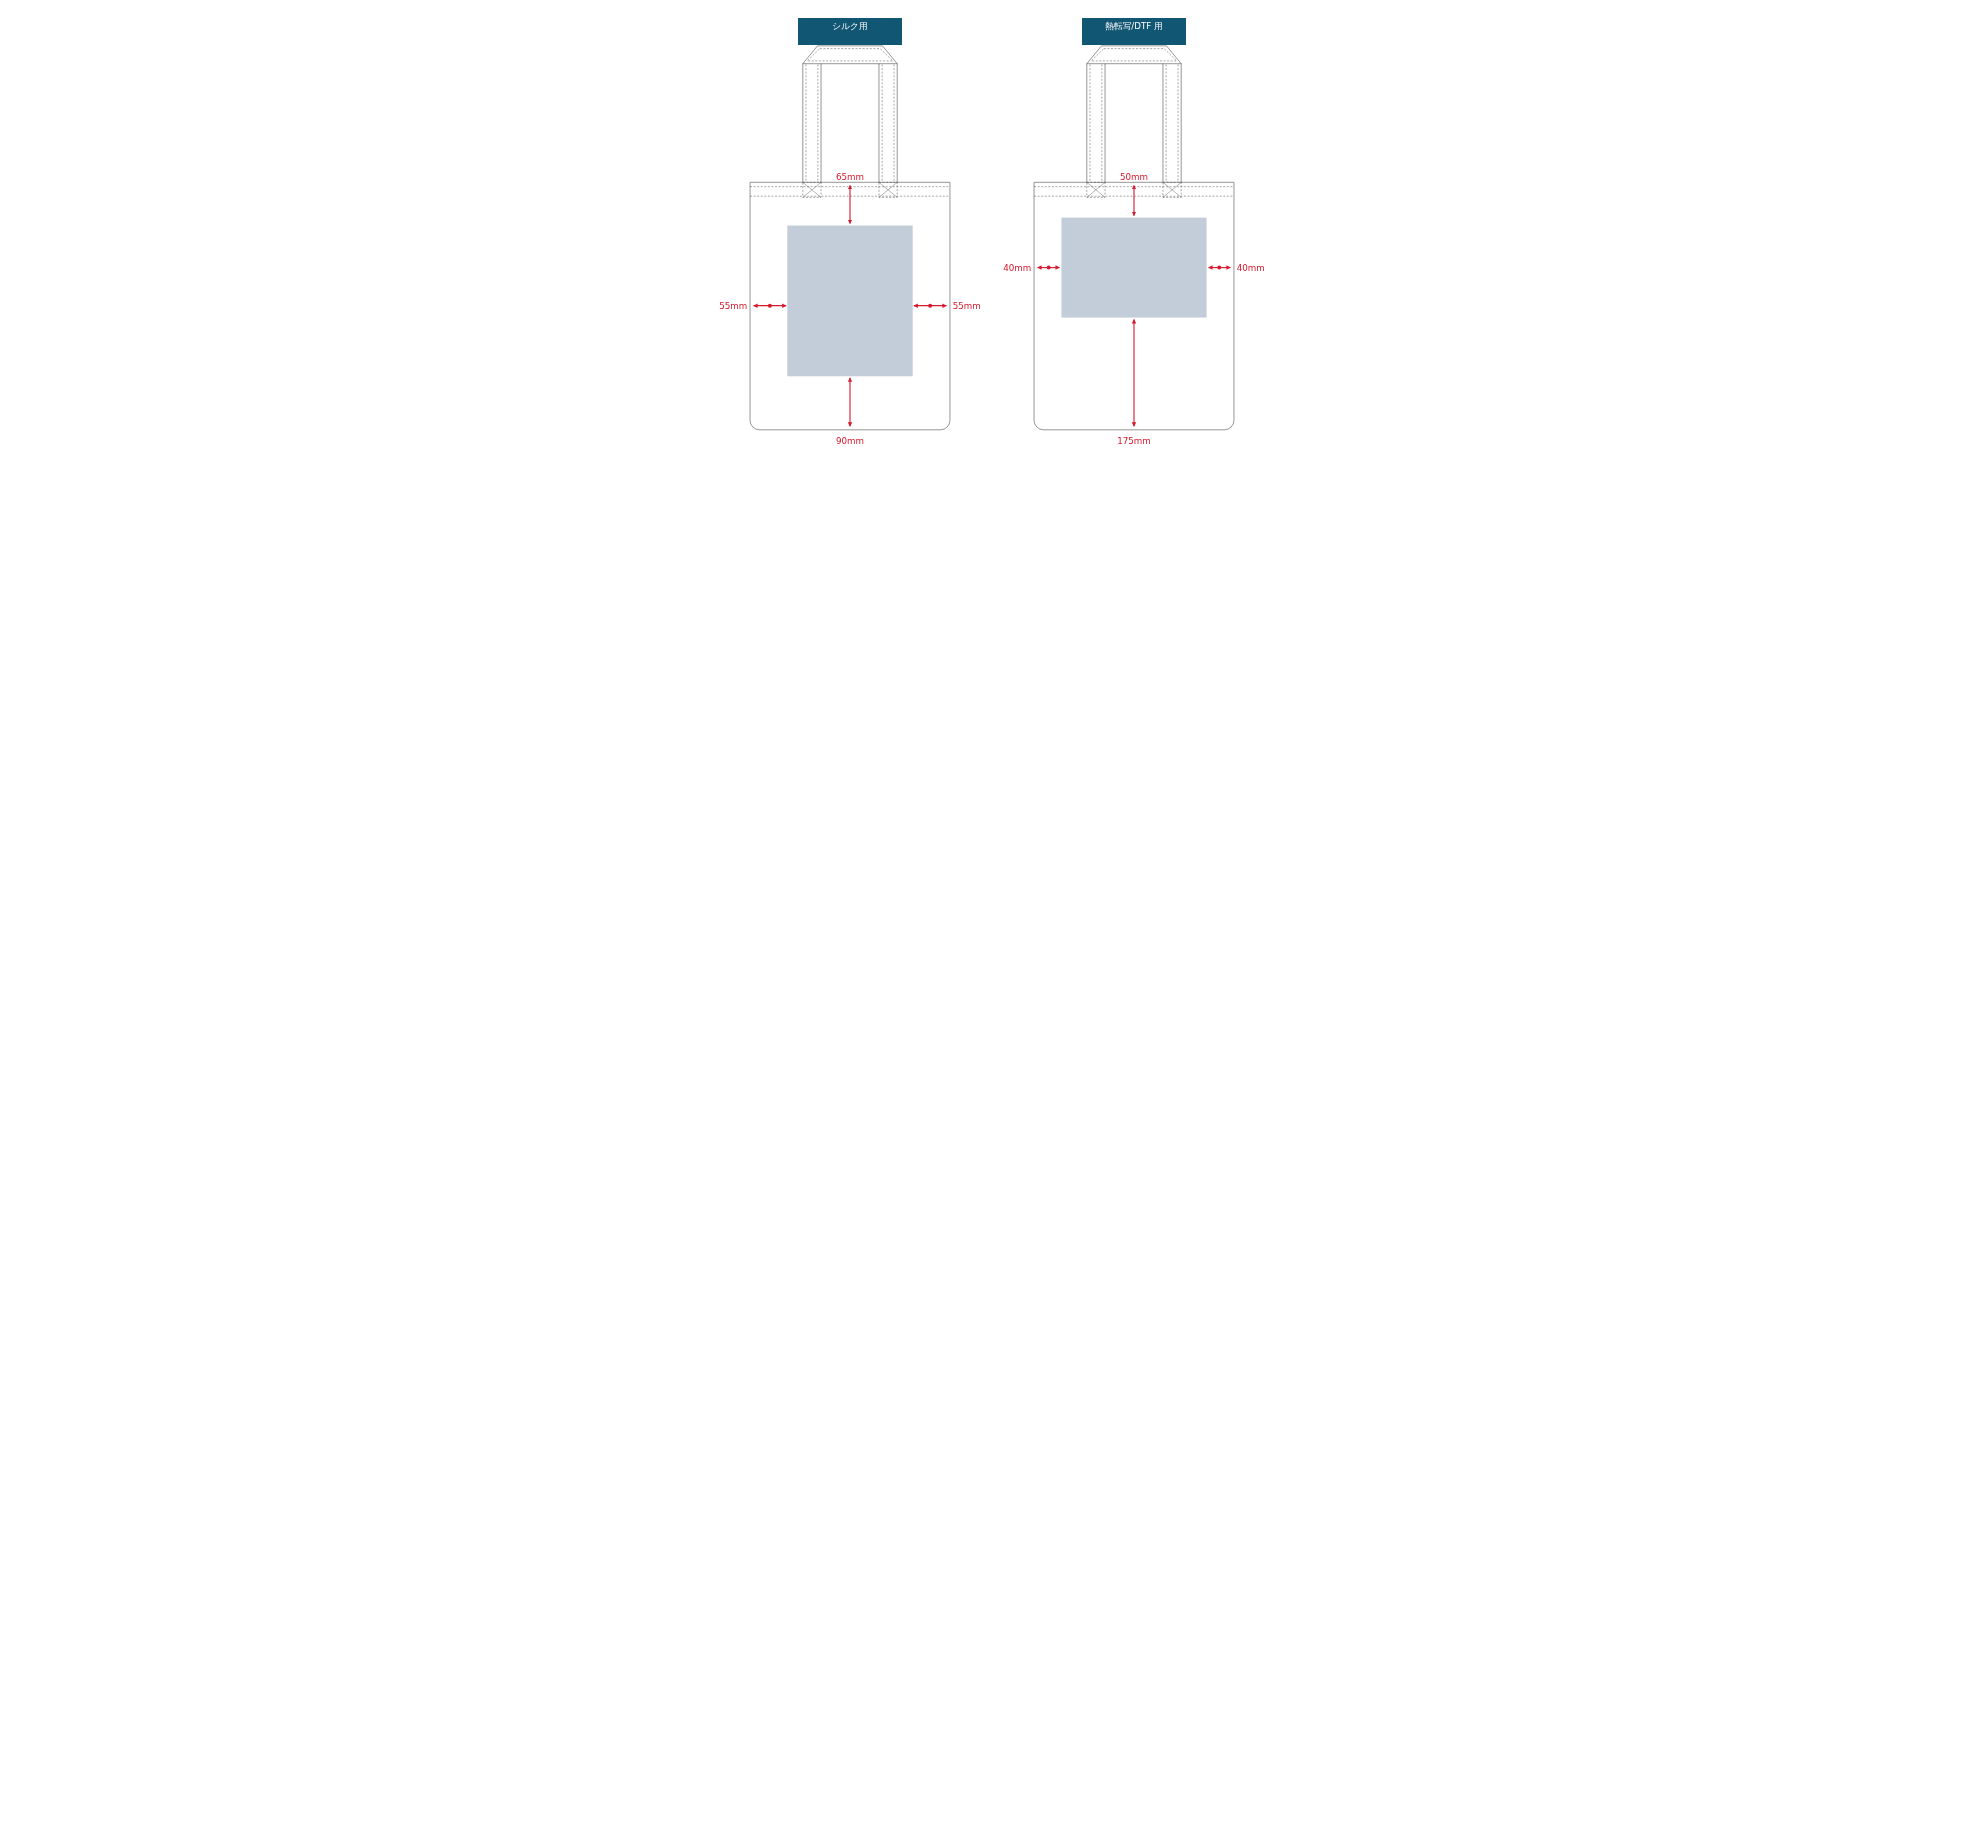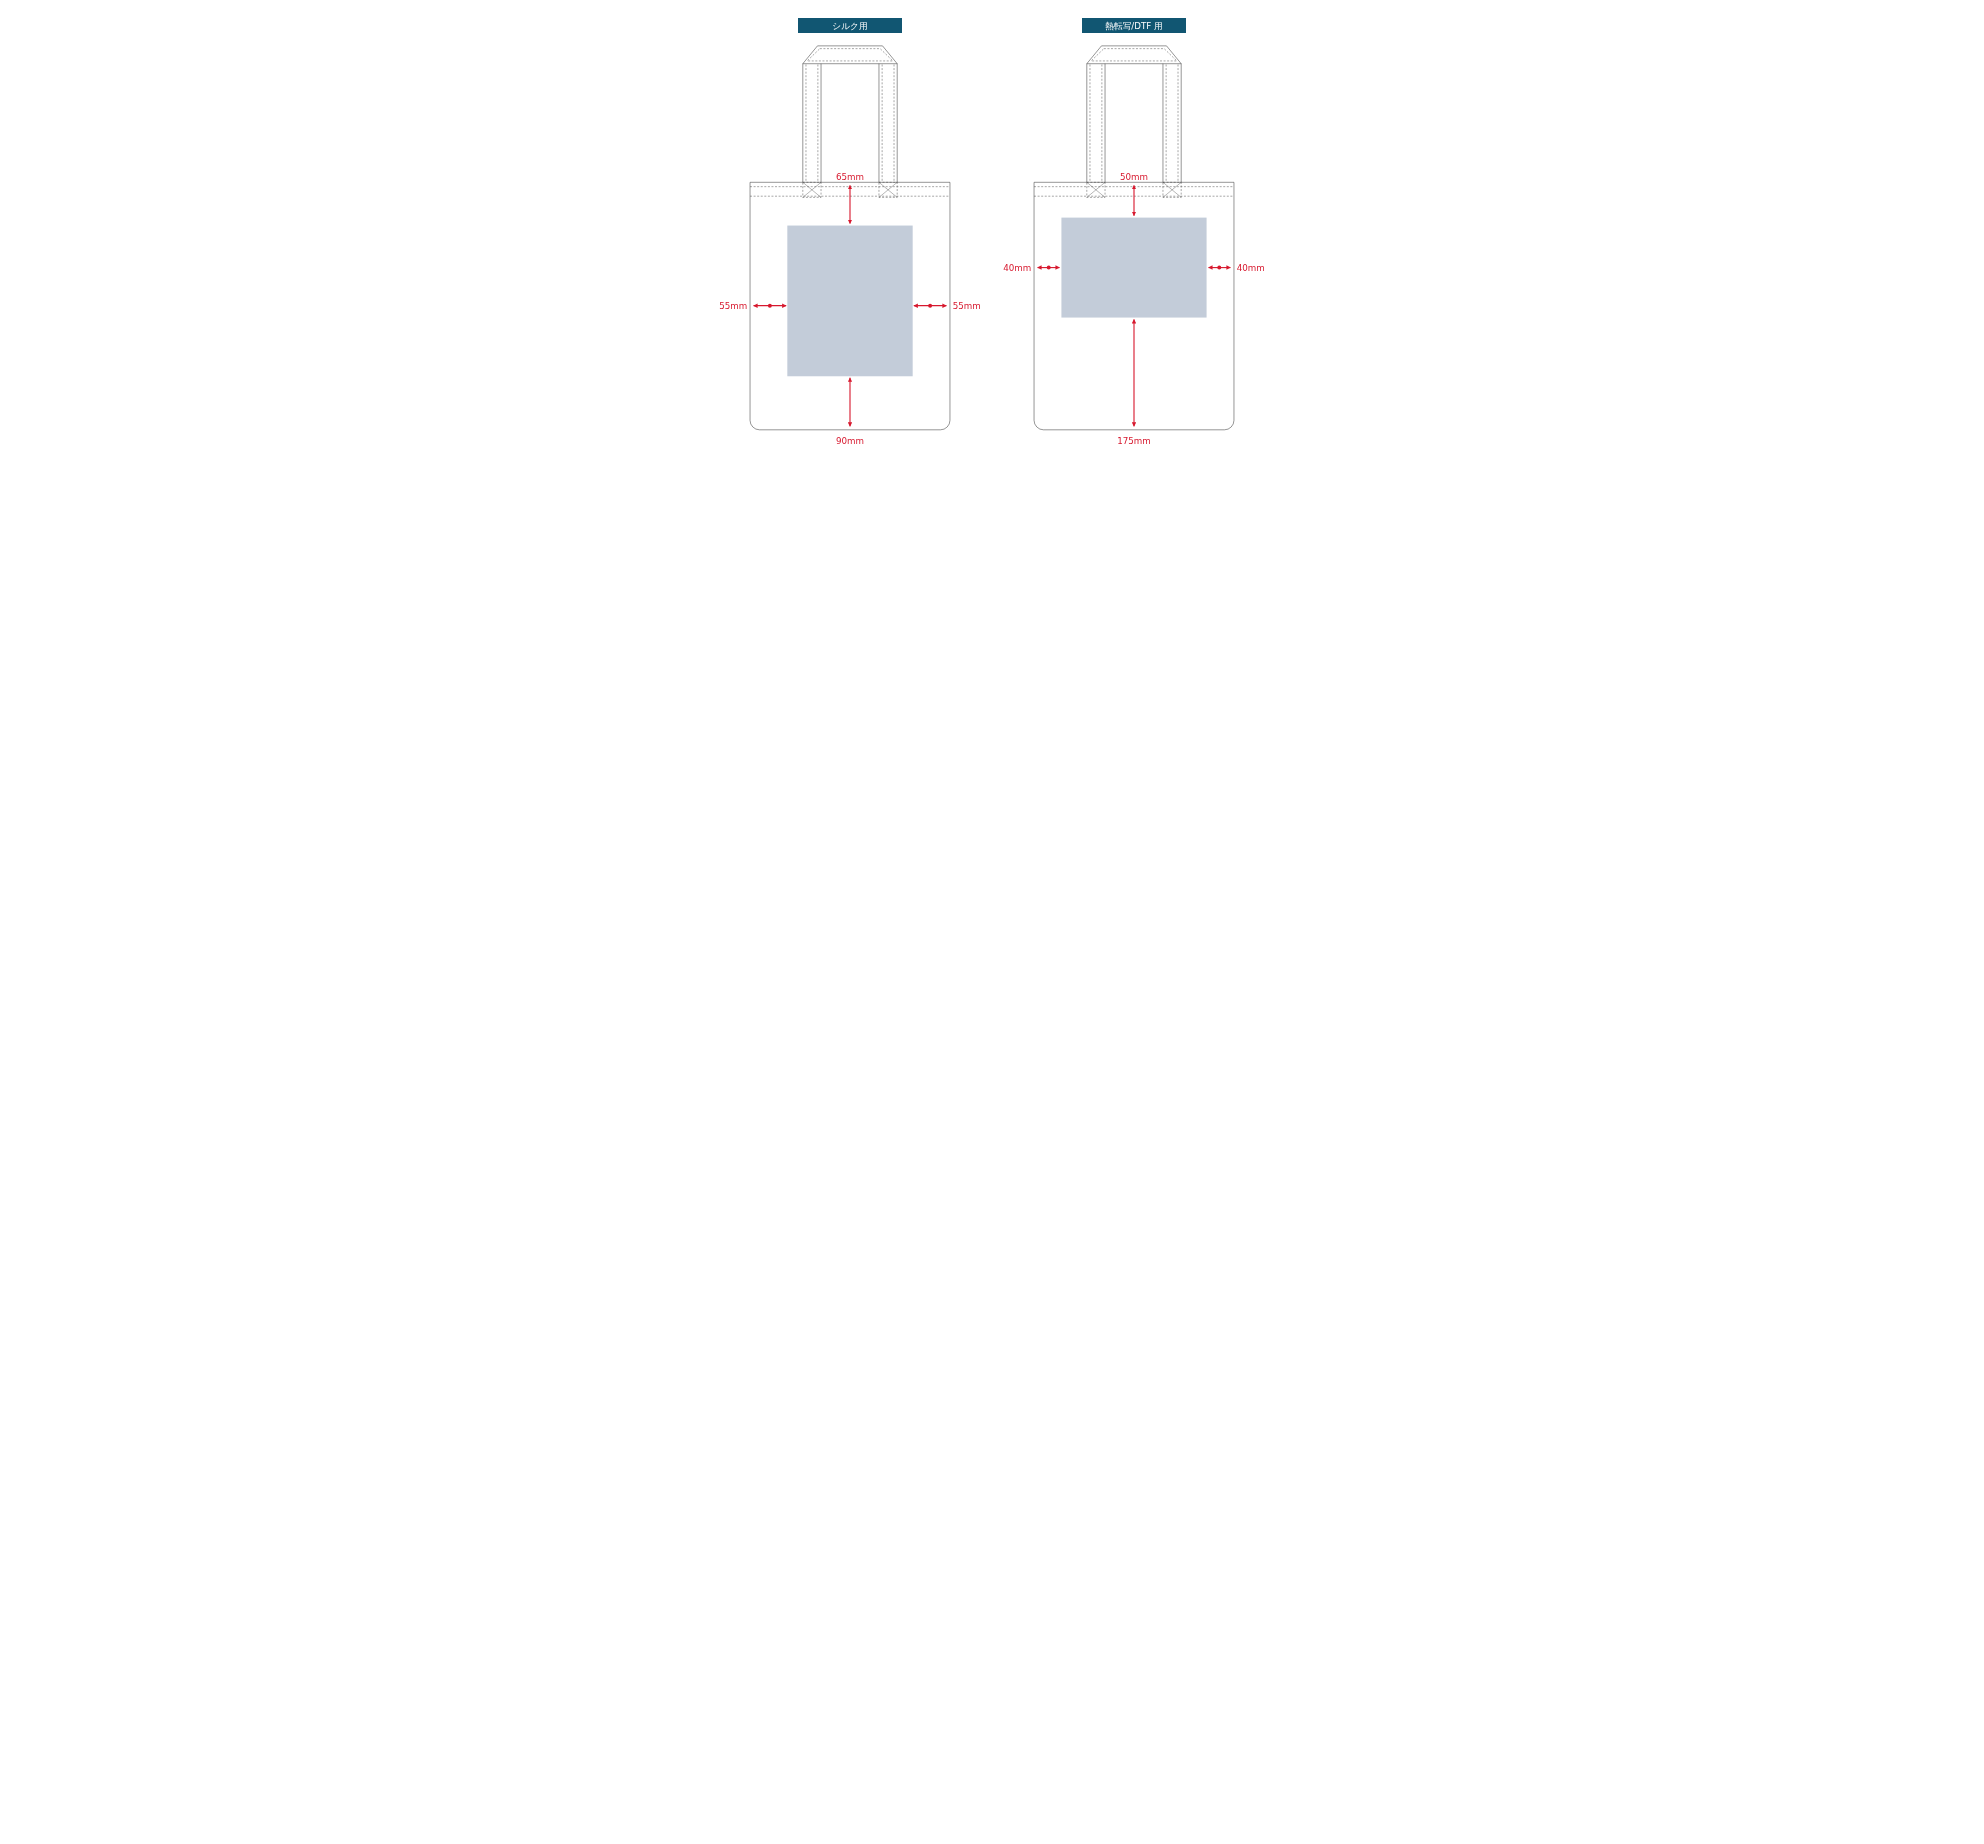--- a/index.html
+++ b/index.html
@@ -23,21 +23,21 @@
     width:284px;
     height:461px;
     flex:0 0 auto;
   }
   .title-bar{
     position:absolute;
     top:17.5px;
     left:142px;
     transform:translateX(-50%);
     min-width:104px;
-    height:15px;
+    height:27px;
     box-sizing:border-box;
     padding:0 8px;
     background:var(--title-bg);
     color:#ffffff;
     font-size:8.7px;
     line-height:16.3px;
     text-align:center;
     white-space:nowrap;
   }
   svg{display:block;position:absolute;top:0;left:0;}

